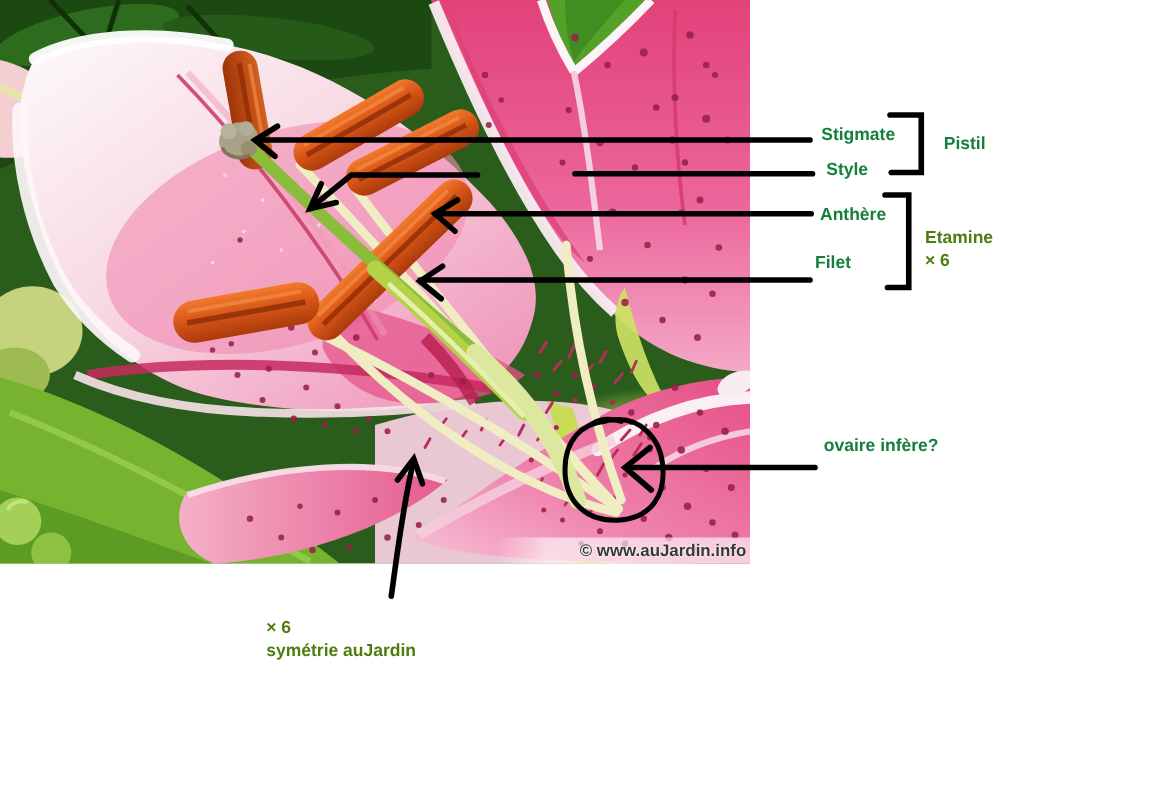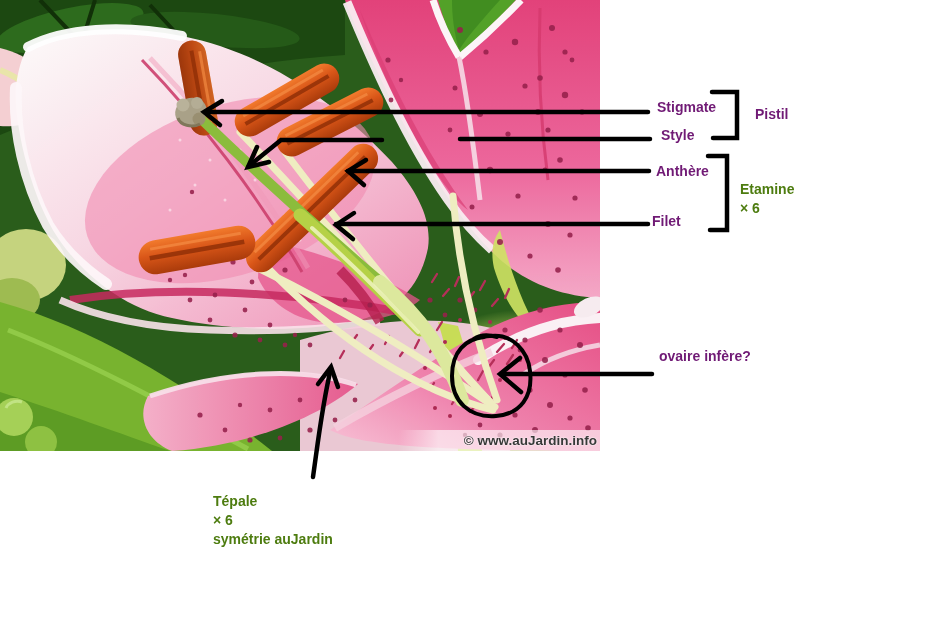--- a/index.html
+++ b/index.html
@@ -6,21 +6,21 @@
   .stage{position:relative;width:928px;height:628px;background:#fff;overflow:hidden;
          font-family:"Liberation Sans",sans-serif;}
   .photo{position:absolute;left:0;top:0;width:600px;height:451px;overflow:hidden;}
   .photo svg{display:block;filter:blur(.4px) saturate(1.04);}
   .watermark{position:absolute;left:398px;top:430px;width:202px;height:21px;
      background:linear-gradient(to right, rgba(255,255,255,0), rgba(255,255,255,.62) 20%);
      display:flex;align-items:center;justify-content:flex-end;padding-right:3px;box-sizing:border-box;}
   .watermark span{font:bold 13.5px "Liberation Sans",sans-serif;color:#383838;
      text-shadow:0 0 2px rgba(255,255,255,.95),0 0 1px rgba(255,255,255,.95);letter-spacing:0;}
   .annot{position:absolute;left:0;top:0;width:928px;height:628px;pointer-events:none;}
-  .lbl{position:absolute;font:bold 14px "Liberation Sans",sans-serif;color:#701a75;white-space:nowrap;}
+  .lbl{position:absolute;font:bold 14px "Liberation Sans",sans-serif;color:#15803d;white-space:nowrap;}
   .lbl-block{position:absolute;font:bold 14px "Liberation Sans",sans-serif;color:#4d7c0f;text-align:left;}
   #grp-etamine{left:740px;top:180px;width:58px;line-height:19px;}
   #grp-tepale{left:213px;top:492px;width:170px;line-height:19.2px;}
 </style>
 </head>
 <body>
 
 <div class="stage">
 
   <div class="photo">
@@ -370,21 +370,20 @@
   </svg>
 
   <div class="lbl" style="left:657px;top:99px">Stigmate</div>
   <div class="lbl" style="left:661px;top:127px">Style</div>
   <div class="lbl" style="left:755px;top:106px">Pistil</div>
   <div class="lbl" style="left:656px;top:163px">Anthère</div>
   <div class="lbl-block" id="grp-etamine">
     <div>Etamine</div>
     <div>× 6</div>
   </div>
-  <div class="lbl" style="left:652px;top:213px">Filet</div>
+  <div class="lbl" style="left:652px;top:201px">Filet</div>
   <div class="lbl" style="left:659px;top:348px">ovaire infère?</div>
   <div class="lbl-block" id="grp-tepale">
-    <div>Tépale</div>
     <div>× 6</div>
     <div>symétrie auJardin</div>
   </div>
 
 </div>
 
 </body></html>

